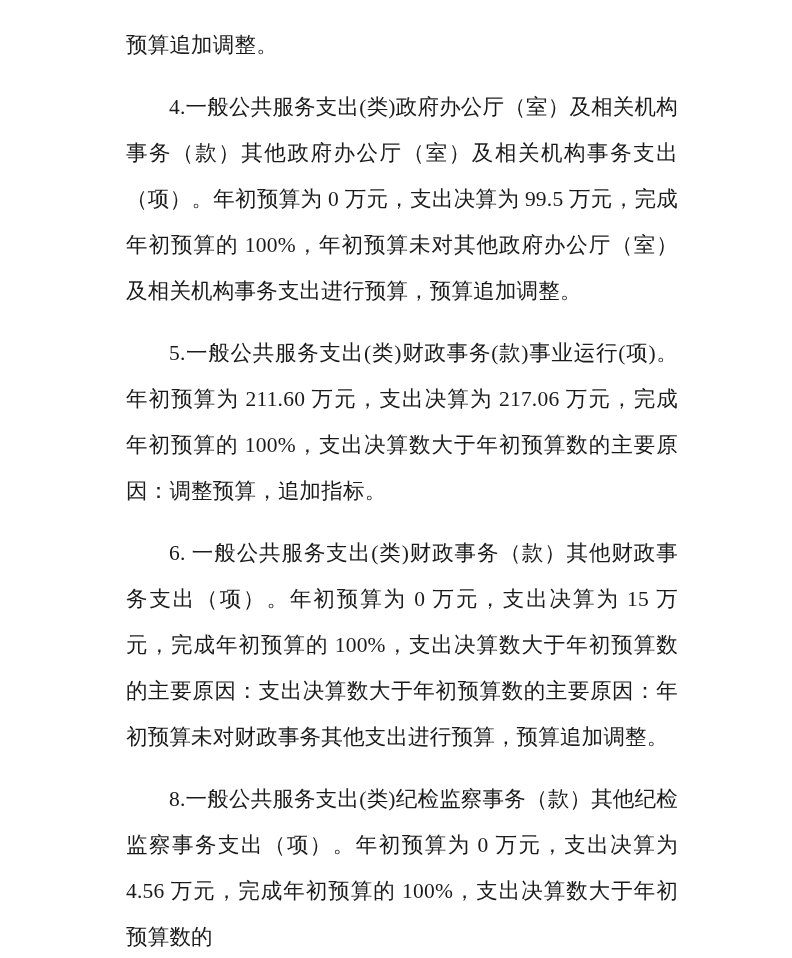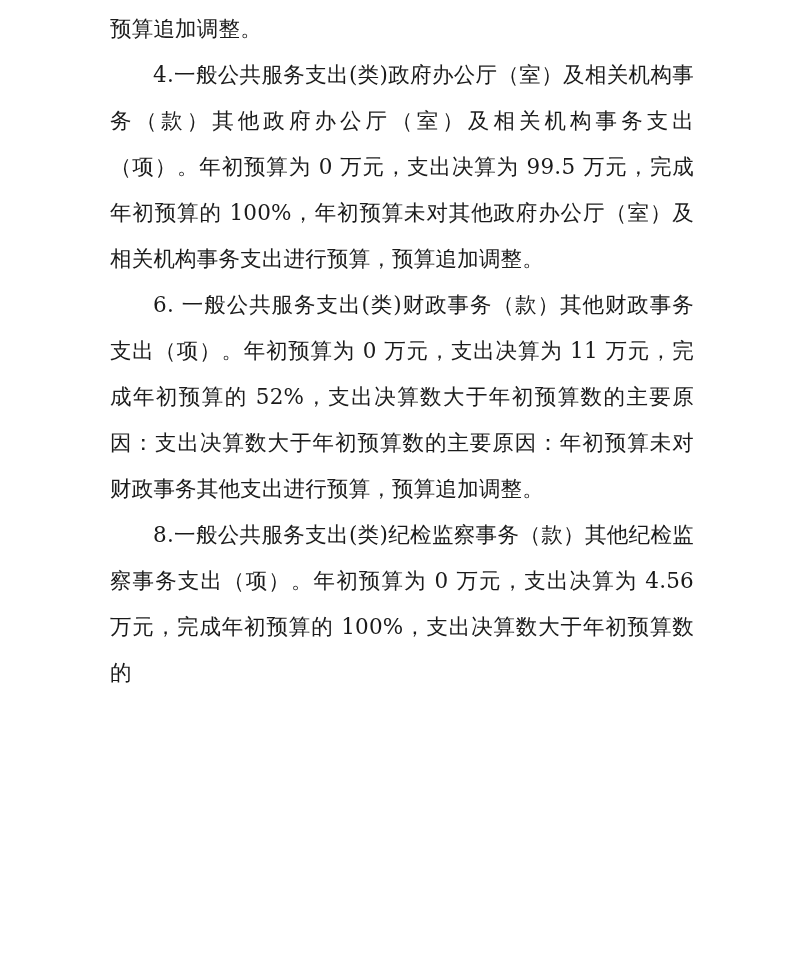--- a/index.html
+++ b/index.html
@@ -22,34 +22,36 @@
     position: relative;
   }
   .doc-body {
     font-size: 21.5px;
     line-height: 46px;
     letter-spacing: 0.2px;
     text-align: justify;
     text-justify: inter-ideograph;
   }
   p.para {
-    margin: 0;
+    margin: 16px;
     padding: 0;
     text-indent: 0;
   }
   p.para.indent {
     text-indent: 2em;
+    font-family: Liberation Serif, serif;
   }
   p.para + p.para {
     margin-top: 0;
   }
 </style>
 </head>
 <body>
 
 <div class="page">
   <div class="doc-body">
     <p class="para">预算追加调整。</p>
     <p class="para indent">4.一般公共服务支出(类)政府办公厅（室）及相关机构事务（款）其他政府办公厅（室）及相关机构事务支出（项）。年初预算为 0 万元，支出决算为 99.5 万元，完成年初预算的 100%，年初预算未对其他政府办公厅（室）及相关机构事务支出进行预算，预算追加调整。</p>
-    <p class="para indent">6. 一般公共服务支出(类)财政事务（款）其他财政事务支出（项）。年初预算为 0 万元，支出决算为 11 万元，完成年初预算的 52%，支出决算数大于年初预算数的主要原因：支出决算数大于年初预算数的主要原因：年初预算未对财政事务其他支出进行预算，预算追加调整。</p>
+    <p class="para indent">5.一般公共服务支出(类)财政事务(款)事业运行(项)。年初预算为 211.60 万元，支出决算为 217.06 万元，完成年初预算的 100%，支出决算数大于年初预算数的主要原因：调整预算，追加指标。</p>
+    <p class="para indent">6. 一般公共服务支出(类)财政事务（款）其他财政事务支出（项）。年初预算为 0 万元，支出决算为 15 万元，完成年初预算的 100%，支出决算数大于年初预算数的主要原因：支出决算数大于年初预算数的主要原因：年初预算未对财政事务其他支出进行预算，预算追加调整。</p>
     <p class="para indent">8.一般公共服务支出(类)纪检监察事务（款）其他纪检监察事务支出（项）。年初预算为 0 万元，支出决算为 4.56 万元，完成年初预算的 100%，支出决算数大于年初预算数的</p>
   </div>
 </div>
 
 </body></html>

